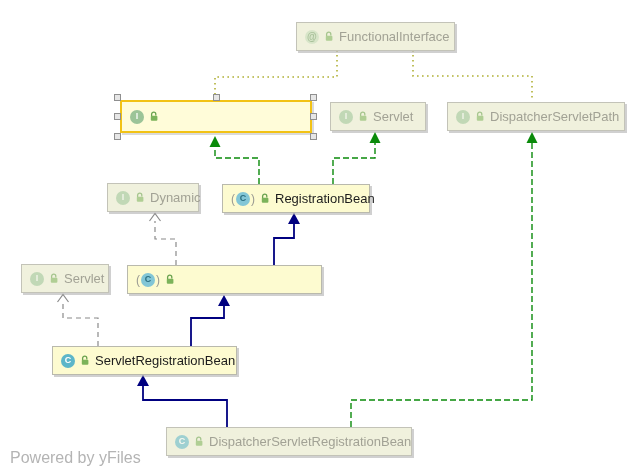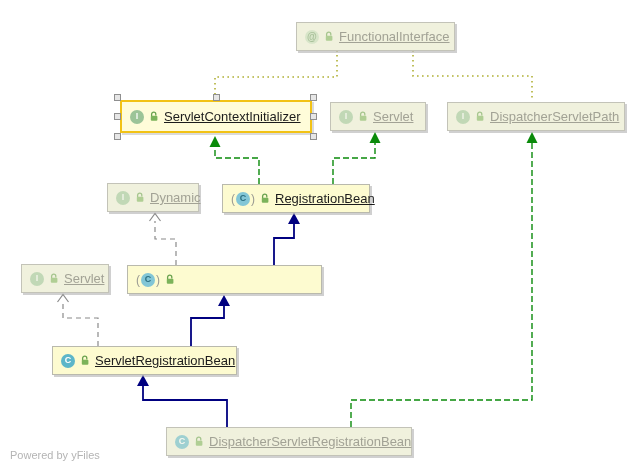--- a/index.html
+++ b/index.html
@@ -27,28 +27,28 @@
     font-size:9px; font-weight:bold; line-height:1;
   }
   .icon.iface{ background:#9cc498; color:#f6faf4; }
   .icon.ann{ background:#c5ddba; color:#6f9a63; font-size:10px; }
   .icon.cls{ background:#5cb6c9; color:#ffffff; }
   .icon-wrap{ display:flex; align-items:center; flex:0 0 auto; }
   .icon-wrap.abs::before{ content:"("; color:#9a9a92; font-size:12px; margin-right:1px; }
   .icon-wrap.abs::after{ content:")"; color:#9a9a92; font-size:12px; margin-left:1px; }
   .icon-wrap.abs .icon.cls{ background:#82c6d6; color:#2a6f80; }
   .lock{ display:flex; flex:0 0 auto; }
-  .lbl{ pointer-events:none;text-decoration:underline; }
+  .lbl{ pointer-events:none; }
   .handle{
     position:absolute; z-index:3; width:5px; height:5px;
     background:#e6e6e6; border:1px solid #8f8f8f;
   }
   #watermark{
     position:absolute; left:10px; top:449px; z-index:2;
-    font-size:11px; color:#b4b4b4;
+    font-size:16px; color:#b4b4b4;
   }
 </style>
 </head>
 <body>
 
 <div id="canvas">
 
   <svg id="edges" width="640" height="476">
 
     <polyline points="337,50 337,77 215,77 215,96" fill="none" stroke="#b0b035" stroke-width="1.6" stroke-dasharray="1.6 3.4"></polyline>
@@ -99,21 +99,20 @@
         <span class="icon iface">
           <span>I</span>
         </span>
       </span>
     <span class="lock">
         <svg width="10" height="11" viewBox="0 0 10 11">
           <path d="M2.6 5 V3.2 a2.1 2.1 0 0 1 4.2 0 V4.4" fill="none" stroke="#6aa24e" stroke-width="1.3"></path>
           <rect x="1.8" y="4.8" width="6.6" height="5" rx="1" fill="#7cb35a"></rect>
         </svg>
       </span>
-    <span class="lbl">ServletContextInitializer</span>
   </div>
 
   <div class="node faded" style="left:330px;top:102px;width:96px">
     <span class="icon-wrap">
         <span class="icon iface">
           <span>I</span>
         </span>
       </span>
     <span class="lock">
         <svg width="10" height="11" viewBox="0 0 10 11">

